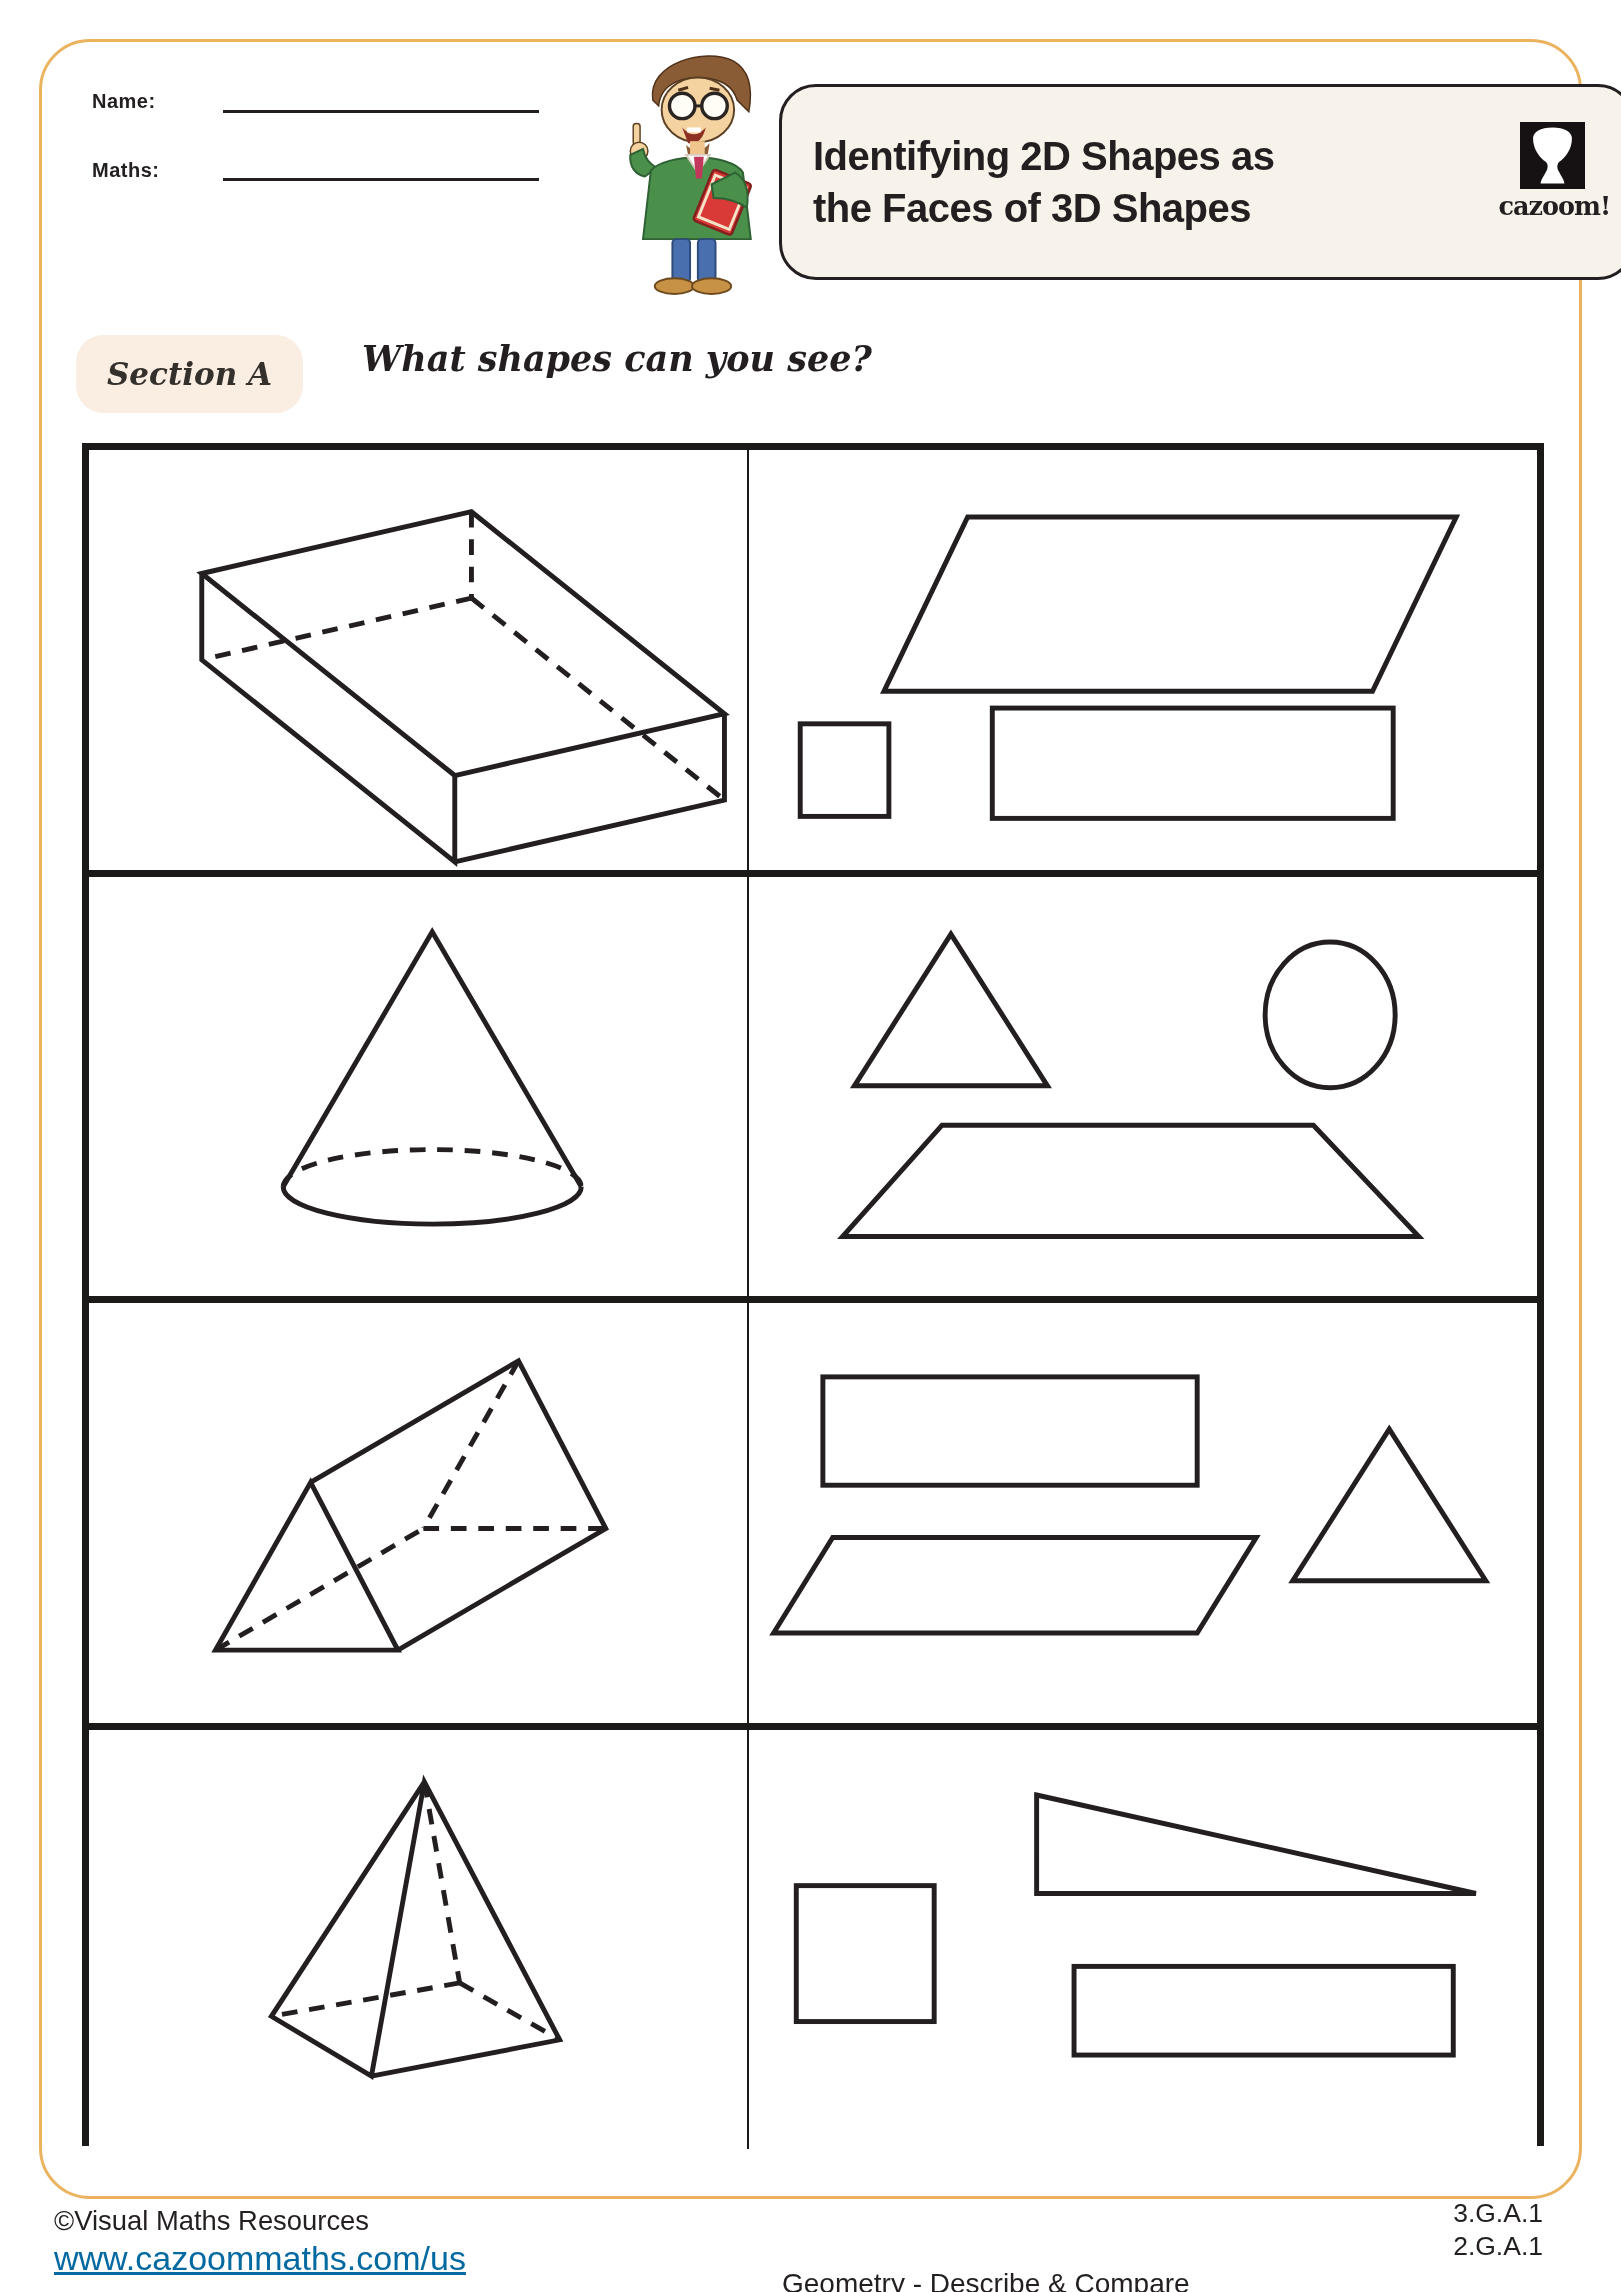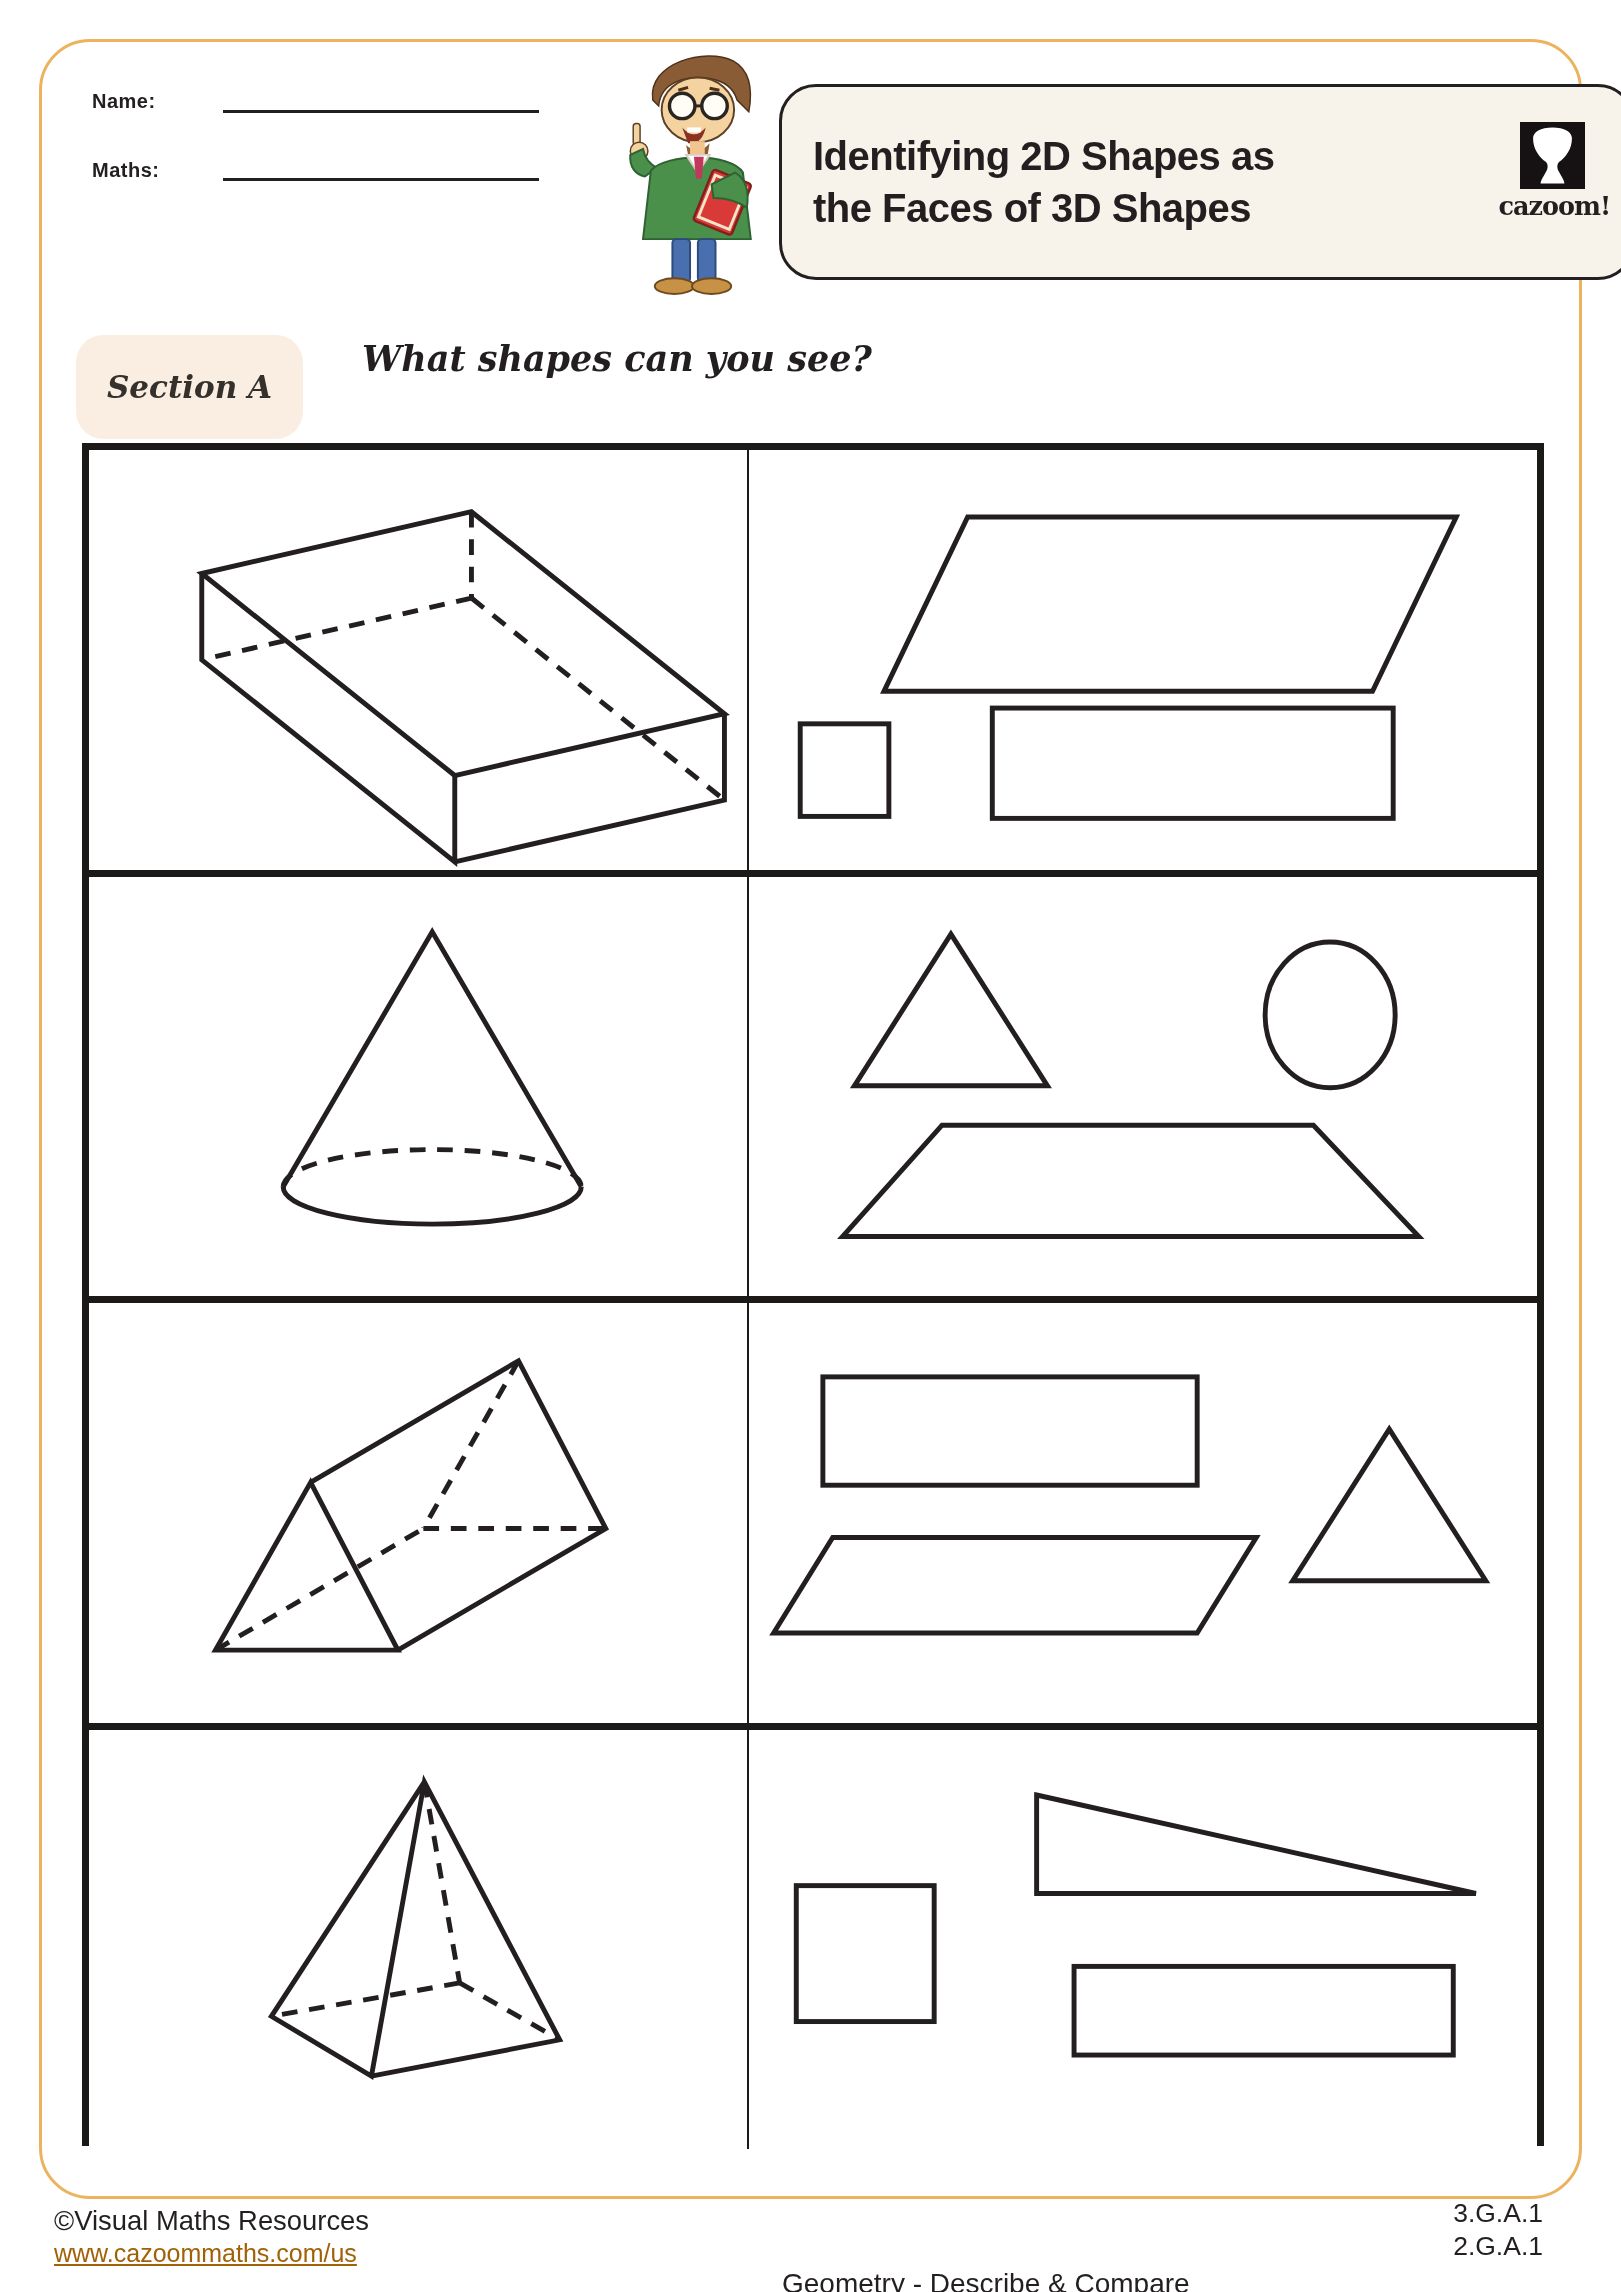--- a/index.html
+++ b/index.html
@@ -17,41 +17,41 @@
   .teacher { position:absolute; left:596px; top:45px; width:192px; height:257px; }
 
   .title-box { position:absolute; left:779px; top:84px; width:856px; height:196px;
     background:#f8f3ea; border:3.9px solid #231f20; border-radius:37px; display:flex; align-items:center; }
   .title-text { padding-left:31px; font-size:40px; line-height:52px; font-weight:bold; letter-spacing:-0.5px; width:608px; }
   .logo { position:absolute; right:25.5px; top:35px; width:108px; text-align:center; }
   .logo-box { width:65px; height:67px; background:#161213; margin:0 auto; display:block; }
   .logo-word { font-family:"DejaVu Serif", serif; font-weight:bold; font-size:25.5px; letter-spacing:-1px; margin-top:2px; }
 
   
-  .section-badge { position:absolute; left:76px; top:335px; width:227px; height:104px; background:#faeee2;
+  .section-badge { position:absolute; left:76px; top:335px; width:227px; height:78px; background:#faeee2;
     border-radius:27.4px; display:flex; align-items:center; justify-content:center; }
   .section-badge span { font-family:"DejaVu Serif", serif; font-style:italic; font-weight:bold; font-size:31px; color:#34302c; }
   .prompt { position:absolute; left:338px; top:339px; font-family:"DejaVu Serif", serif; font-style:italic; }
   .prompt-title { font-weight:bold; font-size:35px; line-height:39px;margin-left:24px; }
   .prompt-body { font-size:29px; line-height:41px; }
 
   
   .worksheet-table { position:absolute; left:82px; top:443px; width:1462px; height:1703px;
     border:7.8px solid #1c1a19; background:#fff;
     display:grid; grid-template-columns:658px 1fr; grid-template-rows:repeat(4, 1fr); }
   .cell { position:relative; background:#fff; }
   .cell.right { border-left:2.9px solid #1c1a19; }
   .cell.rowline { border-top:7.8px solid #1c1a19; }
   svg.fig { width:100%; height:100%; display:block; }
   .ink { stroke:#231f20; stroke-width:5; fill:none; }
   .dash { stroke-dasharray:16 12; }
 
   
   .footer-copy { position:absolute; left:54px; top:2205px; font-size:27.4px; }
-  .footer-url  { position:absolute; left:54px; top:2239px; font-size:25px; color:#a16207; text-decoration:underline; cursor:pointer; }
+  .footer-url  { position:absolute; left:54px; top:2239px; font-size:34px; color:#0369a1; text-decoration:underline; cursor:pointer; }
   .footer-center { position:absolute; left:50%; transform:translateX(-7%); top:2227px; font-size:28px;margin-top:41px; }
   .footer-codes { position:absolute; right:78px; top:2197px; font-size:26.5px; text-align:left; line-height:33px; }
 </style>
 </head>
 <body>
 
 <div id="page">
 
   <div class="page-border"></div>
 

